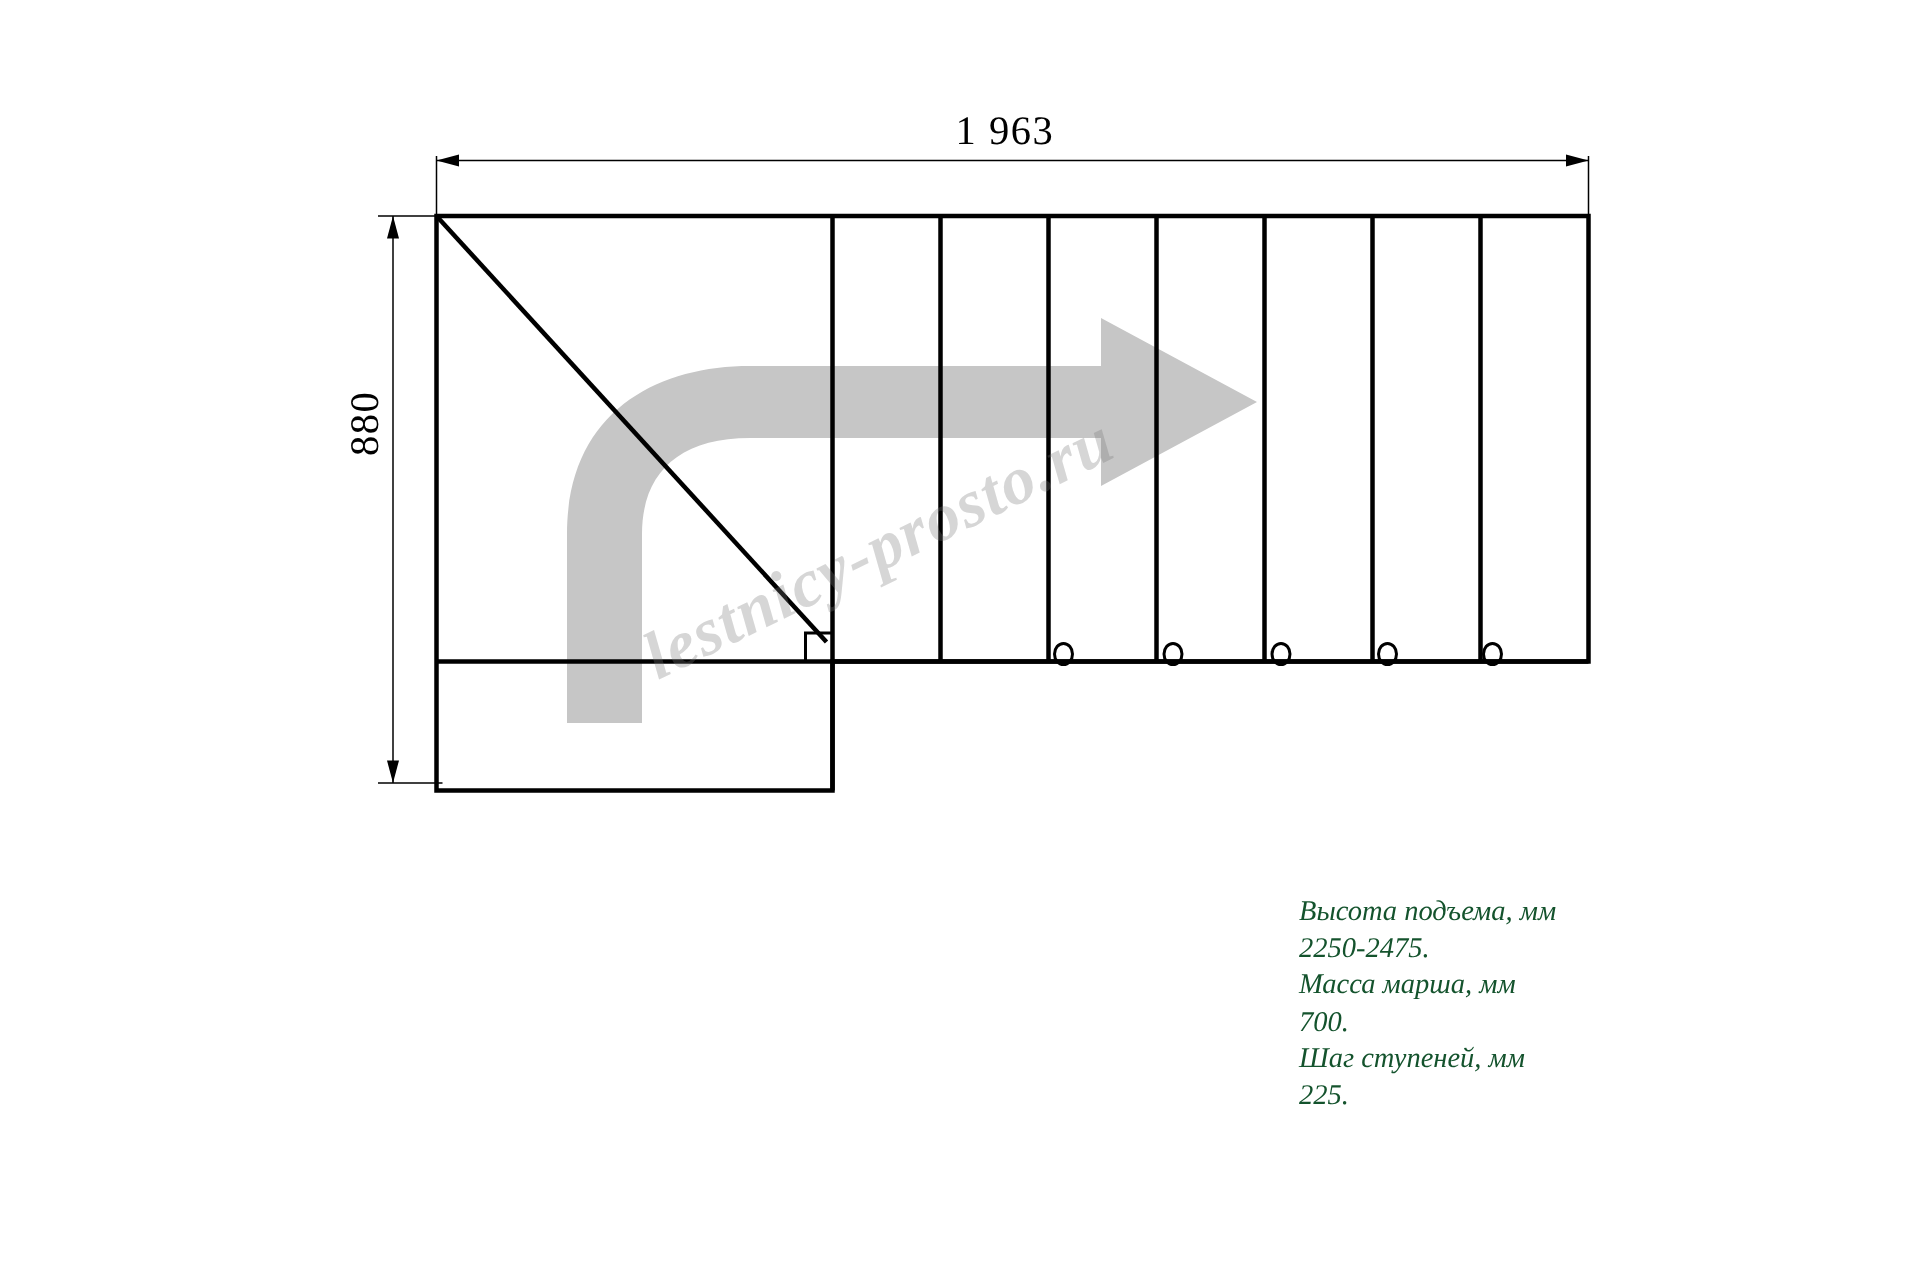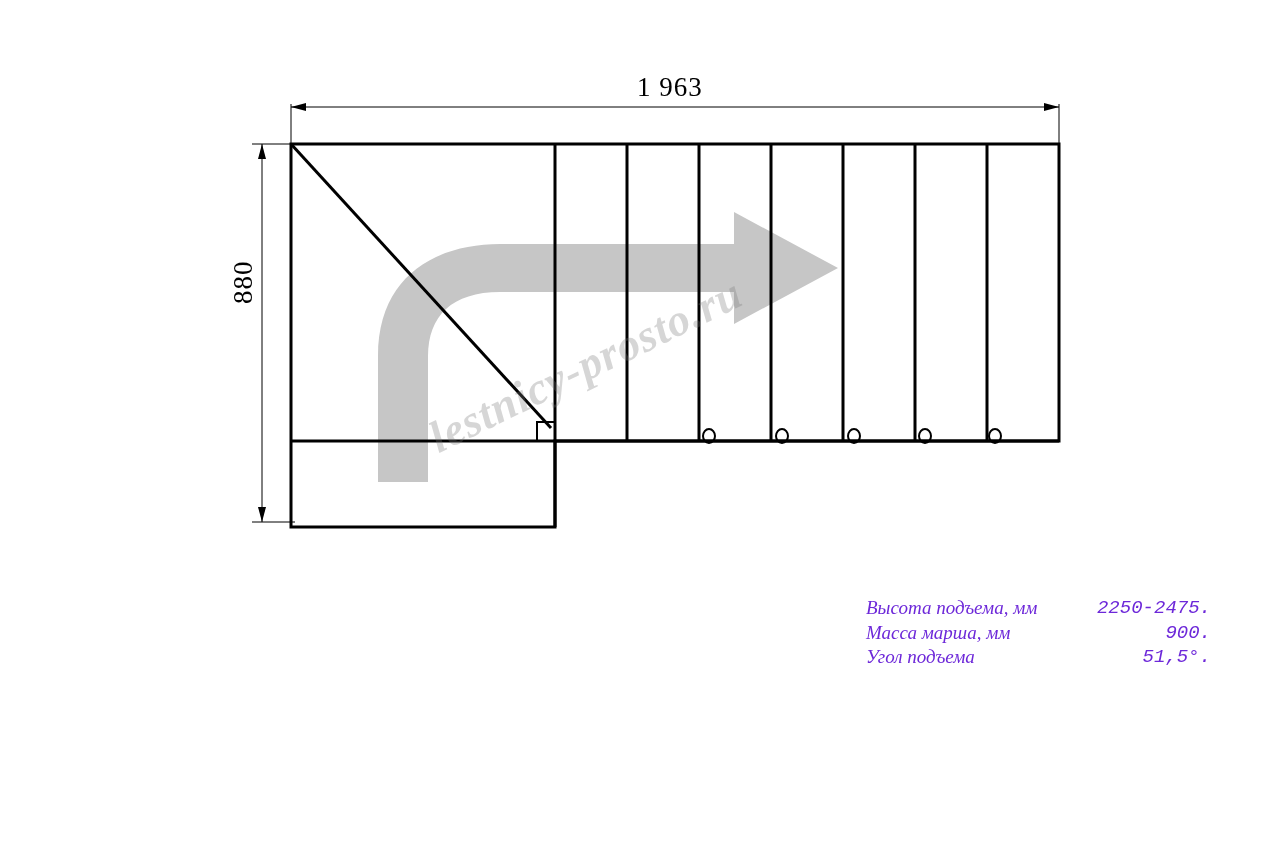--- a/index.html
+++ b/index.html
@@ -51,30 +51,30 @@
     width: 345px;
   }
   #spec-table .spec-row {
     display: flex;
     justify-content: space-between;
     align-items: flex-start;
     font-family: "Liberation Serif", serif;
     font-style: italic;
     font-size: 19px;
     line-height: 24.5px;
-    color: #6d28d9;
+    color: #14532d;
     white-space: nowrap;
+    flex-direction: column;
   }
   #spec-table .spec-label {
     text-align: left;
     padding-right: 10px;
   }
   #spec-table .spec-value {
     text-align: right;
-    font-family: Liberation Mono, monospace;
   }
   #watermark {
     position: absolute;
     left: 432px;
     top: 300px;
     width: 430px;
     height: 240px;
     pointer-events: none;
   }
   #watermark span {
@@ -176,21 +176,21 @@
     <span>lestnicy-prosto.ru</span>
   </div>
 
   <div id="spec-table">
     <div class="spec-row">
       <span class="spec-label">Высота подъема, мм</span>
       <span class="spec-value">2250-2475.</span>
     </div>
     <div class="spec-row">
       <span class="spec-label">Масса марша, мм</span>
-      <span class="spec-value">900.</span>
+      <span class="spec-value">700.</span>
     </div>
     <div class="spec-row">
-      <span class="spec-label">Угол подъема</span>
-      <span class="spec-value">51,5°.</span>
+      <span class="spec-label">Шаг ступеней, мм</span>
+      <span class="spec-value">225.</span>
     </div>
   </div>
 
 </div>
 
 </body></html>

